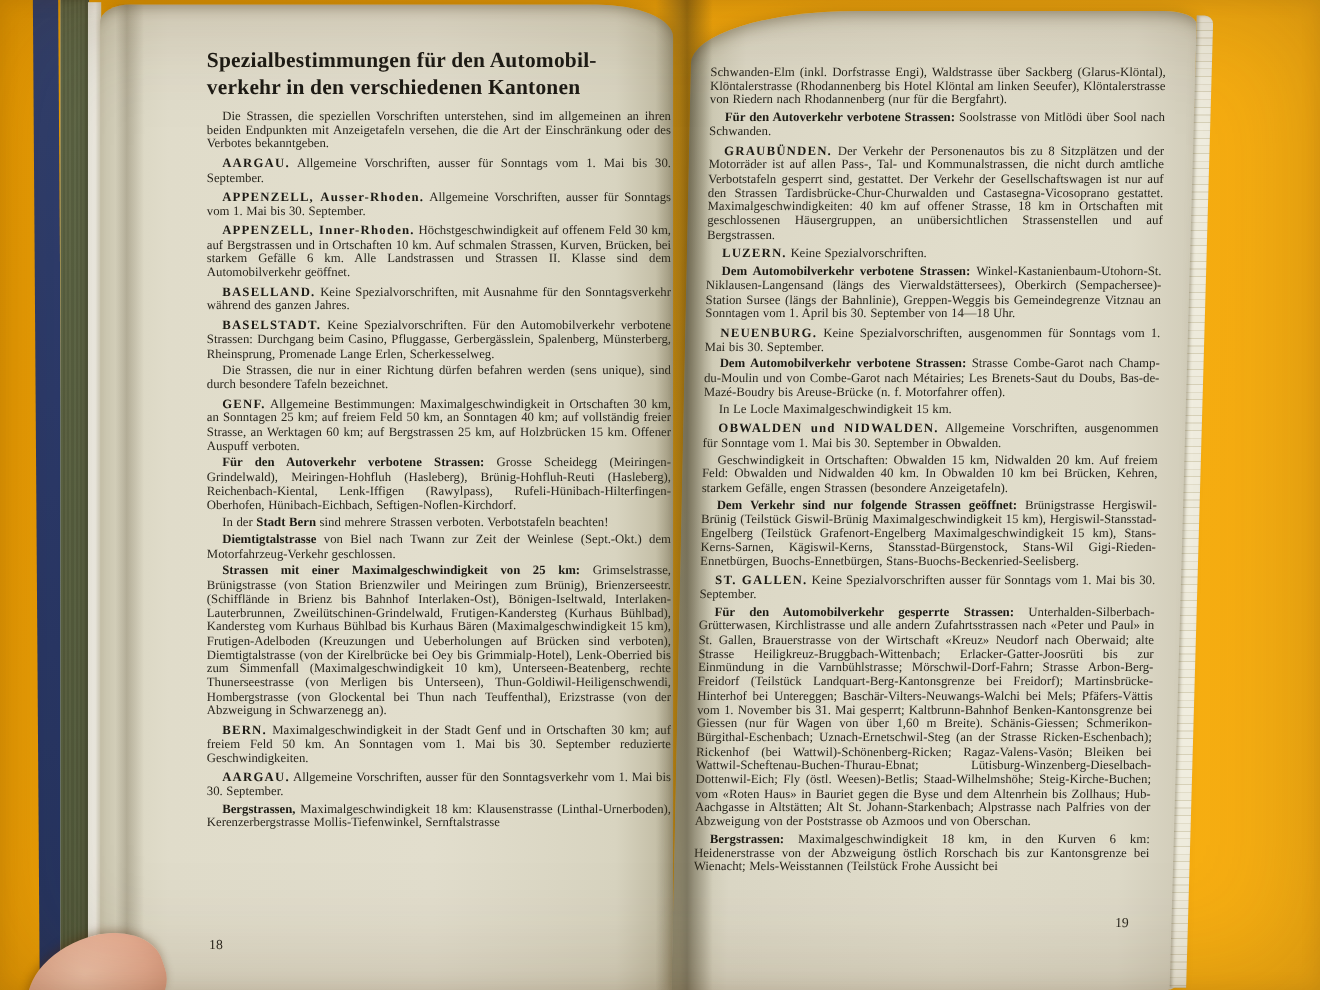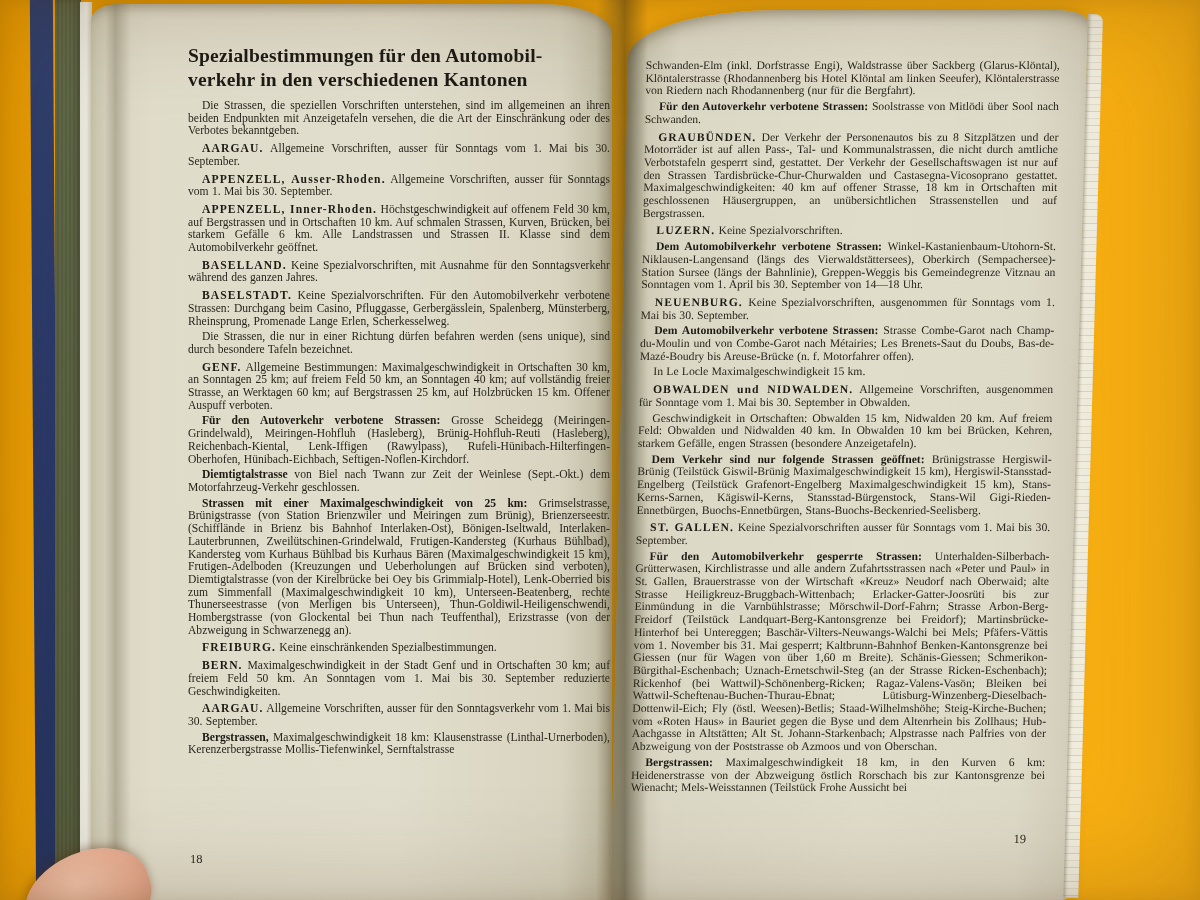--- a/index.html
+++ b/index.html
@@ -113,23 +113,23 @@
       <div id="left-paragraphs">
           <p class="para"><span>Die Strassen, die speziellen Vorschriften unterstehen, sind im allgemeinen an ihren beiden Endpunkten mit Anzeigetafeln versehen, die die Art der Einschränkung oder des Verbotes bekanntgeben.</span></p>
           <p class="para section"><span class="lead caps">AARGAU.</span><span> Allgemeine Vorschriften, ausser für Sonntags vom 1. Mai bis 30. September.</span></p>
           <p class="para section"><span class="lead caps">APPENZELL, Ausser-Rhoden.</span><span> Allgemeine Vorschriften, ausser für Sonntags vom 1. Mai bis 30. September.</span></p>
           <p class="para section"><span class="lead caps">APPENZELL, Inner-Rhoden.</span><span> Höchstgeschwindigkeit auf offenem Feld 30 km, auf Bergstrassen und in Ortschaften 10 km. Auf schmalen Strassen, Kurven, Brücken, bei starkem Gefälle 6 km. Alle Landstrassen und Strassen II. Klasse sind dem Automobilverkehr geöffnet.</span></p>
           <p class="para section"><span class="lead caps">BASELLAND.</span><span> Keine Spezialvorschriften, mit Ausnahme für den Sonntagsverkehr während des ganzen Jahres.</span></p>
           <p class="para section"><span class="lead caps">BASELSTADT.</span><span> Keine Spezialvorschriften. Für den Automobilverkehr verbotene Strassen: Durchgang beim Casino, Pfluggasse, Gerbergässlein, Spalenberg, Münsterberg, Rheinsprung, Promenade Lange Erlen, Scherkesselweg.</span></p>
           <p class="para"><span>Die Strassen, die nur in einer Richtung dürfen befahren werden (sens unique), sind durch besondere Tafeln bezeichnet.</span></p>
           <p class="para section"><span class="lead caps">GENF.</span><span> Allgemeine Bestimmungen: Maximalgeschwindigkeit in Ortschaften 30 km, an Sonntagen 25 km; auf freiem Feld 50 km, an Sonntagen 40 km; auf vollständig freier Strasse, an Werktagen 60 km; auf Bergstrassen 25 km, auf Holzbrücken 15 km. Offener Auspuff verboten.</span></p>
           <p class="para"><span class="lead">Für den Autoverkehr verbotene Strassen:</span><span> Grosse Scheidegg (Meiringen-Grindelwald), Meiringen-Hohfluh (Hasleberg), Brünig-Hohfluh-Reuti (Hasleberg), Reichenbach-Kiental, Lenk-Iffigen (Rawylpass), Rufeli-Hünibach-Hilterfingen-Oberhofen, Hünibach-Eichbach, Seftigen-Noflen-Kirchdorf.</span></p>
+          <p class="para"><span>In der </span><span class="lead">Stadt Bern</span><span> sind mehrere Strassen verboten. Verbotstafeln beachten!</span></p>
           <p class="para"><span class="lead">Diemtigtalstrasse</span><span> von Biel nach Twann zur Zeit der Weinlese (Sept.-Okt.) dem Motorfahrzeug-Verkehr geschlossen.</span></p>
           <p class="para"><span class="lead">Strassen mit einer Maximalgeschwindigkeit von 25 km:</span><span> Grimselstrasse, Brünigstrasse (von Station Brienzwiler und Meiringen zum Brünig), Brienzerseestr. (Schifflände in Brienz bis Bahnhof Interlaken-Ost), Bönigen-Iseltwald, Interlaken-Lauterbrunnen, Zweilütschinen-Grindelwald, Frutigen-Kandersteg (Kurhaus Bühlbad), Kandersteg vom Kurhaus Bühlbad bis Kurhaus Bären (Maximalgeschwindigkeit 15 km), Frutigen-Adelboden (Kreuzungen und Ueberholungen auf Brücken sind verboten), Diemtigtalstrasse (von der Kirelbrücke bei Oey bis Grimmialp-Hotel), Lenk-Oberried bis zum Simmenfall (Maximalgeschwindigkeit 10 km), Unterseen-Beatenberg, rechte Thunerseestrasse (von Merligen bis Unterseen), Thun-Goldiwil-Heiligenschwendi, Hombergstrasse (von Glockental bei Thun nach Teuffenthal), Erizstrasse (von der Abzweigung in Schwarzenegg an).</span></p>
-          <p class="para section"><span class="lead caps">FREIBURG.</span><span> Keine einschränkenden Spezialbestimmungen.</span></p>
           <p class="para section"><span class="lead caps">BERN.</span><span> Maximalgeschwindigkeit in der Stadt Genf und in Ortschaften 30 km; auf freiem Feld 50 km. An Sonntagen vom 1. Mai bis 30. September reduzierte Geschwindigkeiten.</span></p>
           <p class="para section"><span class="lead caps">AARGAU.</span><span> Allgemeine Vorschriften, ausser für den Sonntagsverkehr vom 1. Mai bis 30. September.</span></p>
           <p class="para"><span class="lead">Bergstrassen,</span><span> Maximalgeschwindigkeit 18 km: Klausenstrasse (Linthal-Urnerboden), Kerenzerbergstrasse Mollis-Tiefenwinkel, Sernftalstrasse</span></p>
         </div>
     </div>
     <div class="pageno pageno-left">18</div>
   </div>
 
   <div class="page page-right">
     <div class="text-block text-right">

